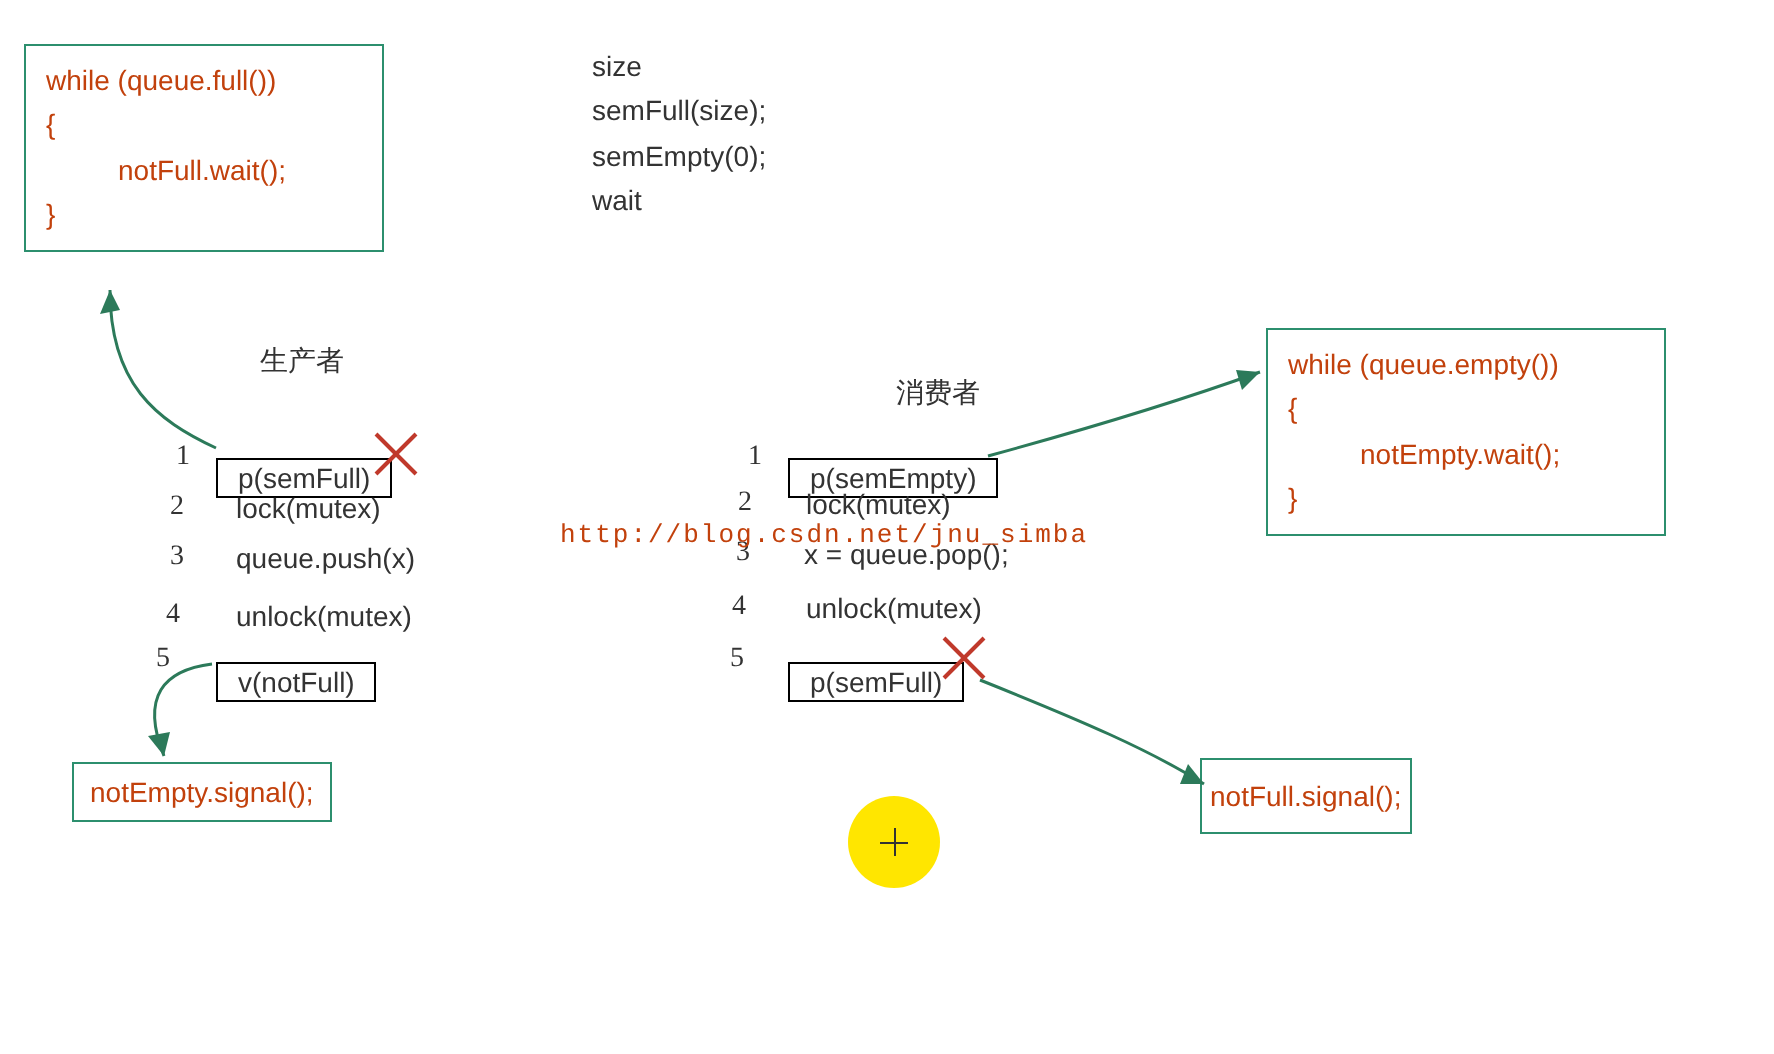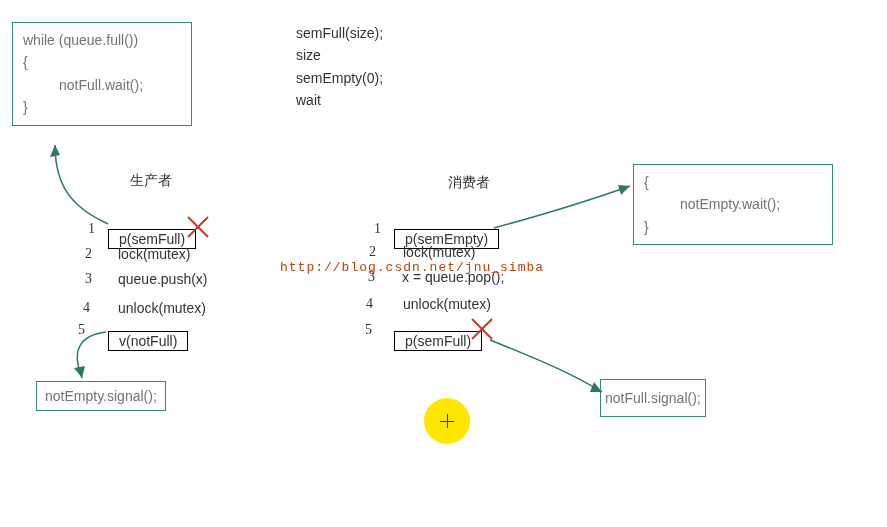--- a/index.html
+++ b/index.html
@@ -1,18 +1,18 @@
 <!DOCTYPE html>
 <html><head>
 <meta charset="utf-8">
 <style>
   html,body{margin:0;padding:0;font-family:Arial,"Microsoft YaHei",sans-serif;font-size:14px;color:#333;background:#fff}
   .canvas{position:relative;width:887px;height:527px;background:#fff}
   .box{position:absolute;border:1px solid #2c8f6e;padding:6px 10px;background:#fff}
-  .red{color:#737373}
+  .red{color:#c2410c}
   .blk{color:#333}
   .small-box{display:inline-block;border:1px solid #000000;padding:1px 10px;margin:11px 0}
   .line{position:absolute;white-space:nowrap}
   .num{position:absolute;font-family:"Comic Sans MS",cursive;color:#333}
   .watermark{position:absolute;color:#c2410c;font-family:"Courier New",monospace;letter-spacing:1px;font-size:13px}
   .cursor{position:absolute;width:46px;height:46px;border-radius:50%;background:#ffe600;display:flex;align-items:center;justify-content:center}
   .cursor:before,.cursor:after{content:"";position:absolute;background:#333}
   .cursor:before{width:14px;height:1px}
   .cursor:after{width:1px;height:14px}
   svg.overlay{position:absolute;top:0;left:0;pointer-events:none}
@@ -20,41 +20,42 @@
   .arrow{stroke:#2c7a5a;stroke-width:1.5;fill:none}
   .arrowhead{fill:#2c7a5a}
   .lh{line-height:1.6}
 </style>
 </head>
 <body>
 
 <div class="canvas">
 
   <div class="line lh" style="left:296px;top:22px">
+    <div>size</div>
     <div>semFull(size);</div>
-    <div>size</div>
     <div>semEmpty(0);</div>
     <div>wait</div>
   </div>
 
   <div class="box red lh" style="left:12px;top:22px;width:158px">
     <div>while (queue.full())</div>
     <div>{</div>
     <div style="padding-left:36px">notFull.wait();</div>
     <div>}</div>
   </div>
 
   <div class="box red lh" style="left:633px;top:164px;width:178px">
+    <div>while (queue.empty())</div>
     <div>{</div>
     <div style="padding-left:36px">notEmpty.wait();</div>
     <div>}</div>
   </div>
 
   <div class="line blk" style="left:130px;top:172px">生产者</div>
-  <div class="line blk" style="left:448px;top:174px">消费者</div>
+  <div class="line blk" style="left:448px;top:188px">消费者</div>
 
   <div class="num" style="left:88px;top:221px">1</div>
   <div class="num" style="left:85px;top:246px">2</div>
   <div class="num" style="left:85px;top:271px">3</div>
   <div class="num" style="left:83px;top:300px">4</div>
   <div class="num" style="left:78px;top:322px">5</div>
 
   <div class="line" style="left:108px;top:218px">
     <span class="small-box blk">p(semFull)</span>
   </div>

